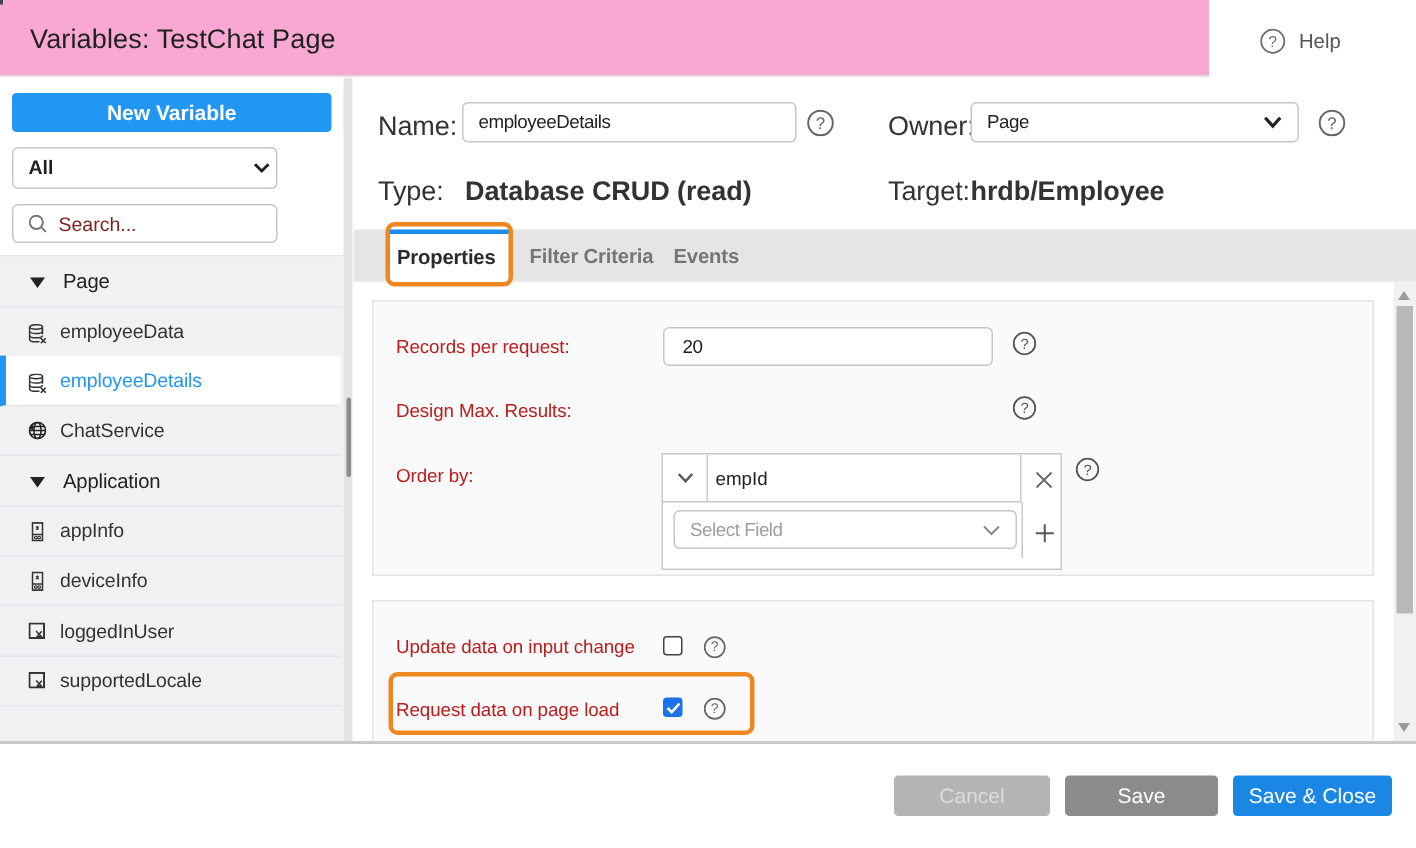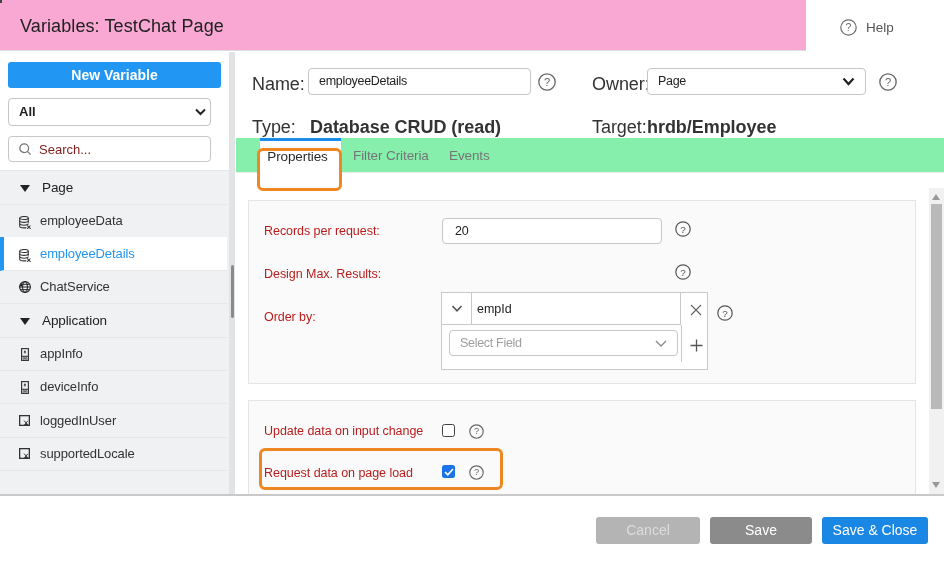--- a/index.html
+++ b/index.html
@@ -10,38 +10,38 @@
 
   
   #hdr { left:0; top:0; width:806px; height:51px; background:#f9a8d4; border-bottom:1px solid #dcdcdc; }
   #hdr h1 { position:absolute; left:20px; top:16px; font-size:18px; font-weight:400; color:#212121; letter-spacing:0.1px; }
   #corner { left:0; top:0; width:2px; height:3px; background:#444; }
   #helptxt { left:866px; top:20px; color:#555; font-size:13.5px; }
 
   
   #side { left:0; top:52px; width:236px; height:442px; background:#fff; }
   #newvar { left:8px; top:10px; width:213px; height:26px; background:#2196f3; border-radius:3px; color:#fff; font-size:14px; text-align:center; line-height:26px;font-weight:bold; }
-  .sbox { left:8px; width:203px; height:25px; background:#fff; border:1px solid #c6c6c6; border-radius:4px; }
+  .sbox { left:8px; width:177px; height:25px; background:#fff; border:1px solid #c6c6c6; border-radius:4px; }
   #allsel { top:46px; height:28px; line-height:26px; font-size:13px; font-weight:bold; color:#212121; padding-left:10px; }
   #srch { top:84px; height:26px; }
   #srch span { position:absolute; left:30px; top:5px; color:#7f1d1d; font-size:13px; }
   .row { position:absolute; left:0; width:227px; height:34px; border-bottom:1px solid #e4e7e9; }
   .row .lbl { position:absolute; left:40px; top:9px; font-size:13px; color:#333; letter-spacing:-0.1px; }
   .row .hlbl { position:absolute; left:42px; top:9px; font-size:13.5px; color:#222; letter-spacing:-0.1px; }
   .tri { position:absolute; left:20px; top:14px; width:0; height:0; border-left:5.5px solid transparent; border-right:5.5px solid transparent; border-top:7px solid #222; }
   .icon { position:absolute; left:19px; top:12px; }
   .selrow { background:#fff; border-left:4px solid #2196f3; }
   .selrow .lbl { color:#2196f3; left:36px; }
   .selrow .icon { left:15px; }
   #sscroll { left:229px; top:0px; width:6px; height:442px; background:#e2e3e4; }
   #sthumb { left:231px; top:213px; width:3px; height:53px; background:#8a8a8a; border-radius:2px; }
   .flbl { font-size:18px; color:#333; letter-spacing:-0.05px; }
   .red { color:#e53935; }
   .inp { background:#fff; border:1px solid #c6c6c6; border-radius:4px; font-size:12.5px; color:#222; letter-spacing:-0.3px; }
-  #tabbar { left:236px; top:138px; width:708px; height:35px; background:#86efac; border-bottom:1px solid #ececec;}
+  #tabbar { left:236px; top:153px; width:708px; height:35px; background:#e5e5e5; border-bottom:1px solid #ececec;font-weight:bold;}
   #tabactive { position:absolute; left:24px; top:0px; width:81px; height:35px; background:#fff; border-top:3px solid #1a8cea; }
   #tabactive span { position:absolute; left:0; width:81px; text-align:center; top:8px; font-size:13.5px; color:#2b2b2b; letter-spacing:-0.1px; }
   .tab { position:absolute; top:10px; font-size:13.5px; color:#757575; letter-spacing:-0.1px; }
   #orange1 { left:257px; top:148px; width:85px; height:43px; border:3px solid #ee8722; border-radius:6px; }
 
   .panel { background:#fafafa; border:1px solid #e4e4e4; }
   .plbl { position:absolute; font-size:12.5px; color:#b91c1c; letter-spacing:-0.05px; }
 
   
   #mscroll { left:929px; top:188px; width:15px; height:306px; background:#f1f1f1; }
@@ -199,21 +199,21 @@
       <circle cx="8.0" cy="8.0" r="7.2" fill="none" stroke="#555" stroke-width="1.2"></circle>
       <text x="8.0" y="11.6" font-size="9.9" fill="#555" text-anchor="middle" font-family="Liberation Sans">?</text>
     </svg>
   <div class="abs plbl" style="left:264px;top:267px">Design Max. Results:</div>
   <svg class="abs" style="left:675px;top:264px" width="16" height="16" viewBox="0 0 16 16">
       <circle cx="8.0" cy="8.0" r="7.2" fill="none" stroke="#555" stroke-width="1.2"></circle>
       <text x="8.0" y="11.6" font-size="9.9" fill="#555" text-anchor="middle" font-family="Liberation Sans">?</text>
     </svg>
   <div class="abs plbl" style="left:264px;top:310px">Order by:</div>
 
-  <div class="abs" style="left:441px;top:292px;width:267px;height:78px;border:1px solid #c9c9c9;background:#fff">
+  <div class="abs" style="left:441px;top:302px;width:267px;height:78px;border:1px solid #c9c9c9;background:#fff">
     <div style="position:absolute;left:0;top:0;width:239px;height:32px;border-right:1px solid #c9c9c9;border-bottom:1px solid #c9c9c9">
       <div style="position:absolute;left:0;top:0;width:30px;height:31px;border-right:1px solid #c9c9c9">
         <svg style="position:absolute;left:9px;top:12px" width="12" height="8" viewBox="0 0 12 8">
             <path d="M1.5 1 L6 5.8 L10.5 1" fill="none" stroke="#555" stroke-width="1.6"></path>
           </svg>
       </div>
       <div style="position:absolute;left:35px;top:9px;font-size:12.5px;color:#222">empId</div>
     </div>
     <svg style="position:absolute;left:248px;top:11px" width="12" height="12" viewBox="0 0 12 12">
         <path d="M1 1 L11 11 M11 1 L1 11" stroke="#666" stroke-width="1.2"></path>

